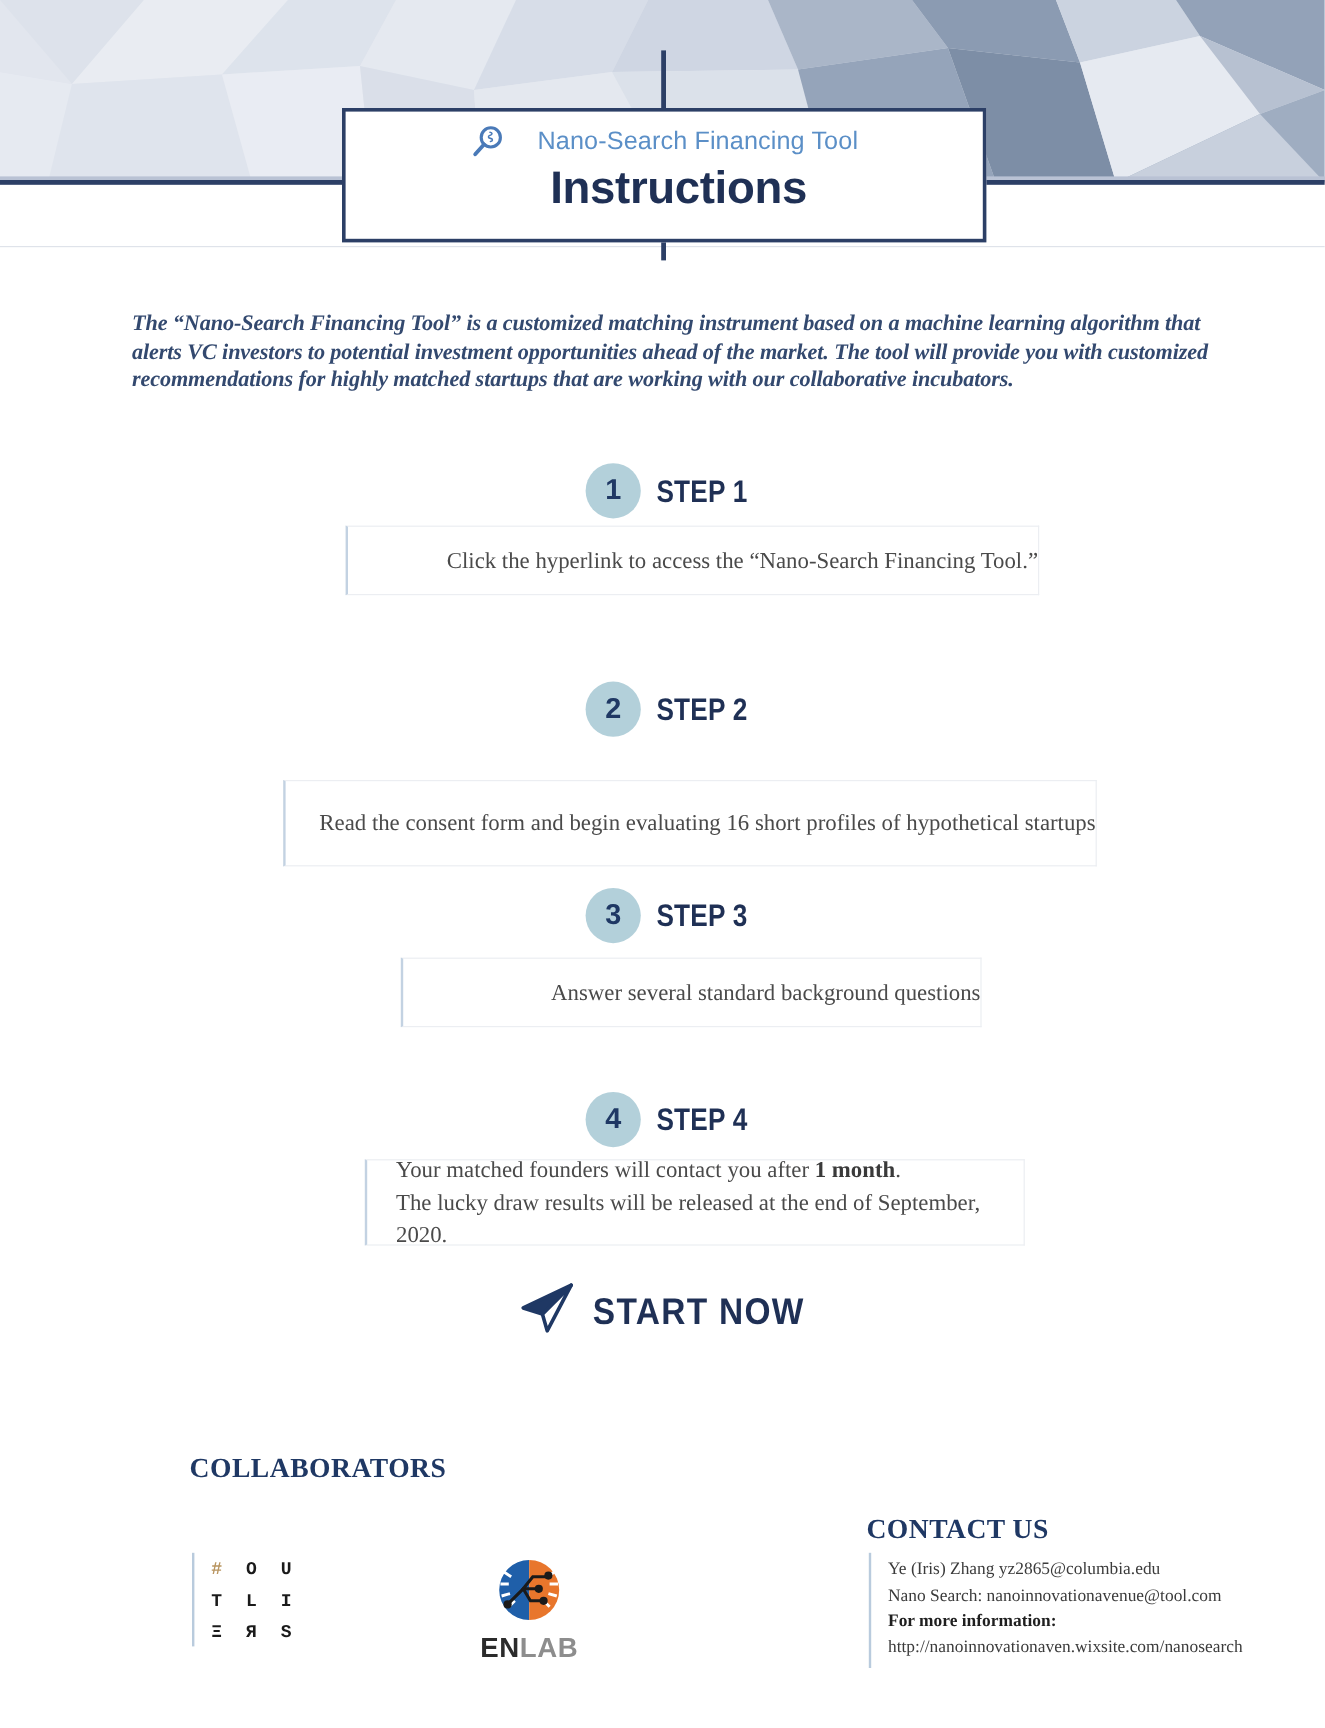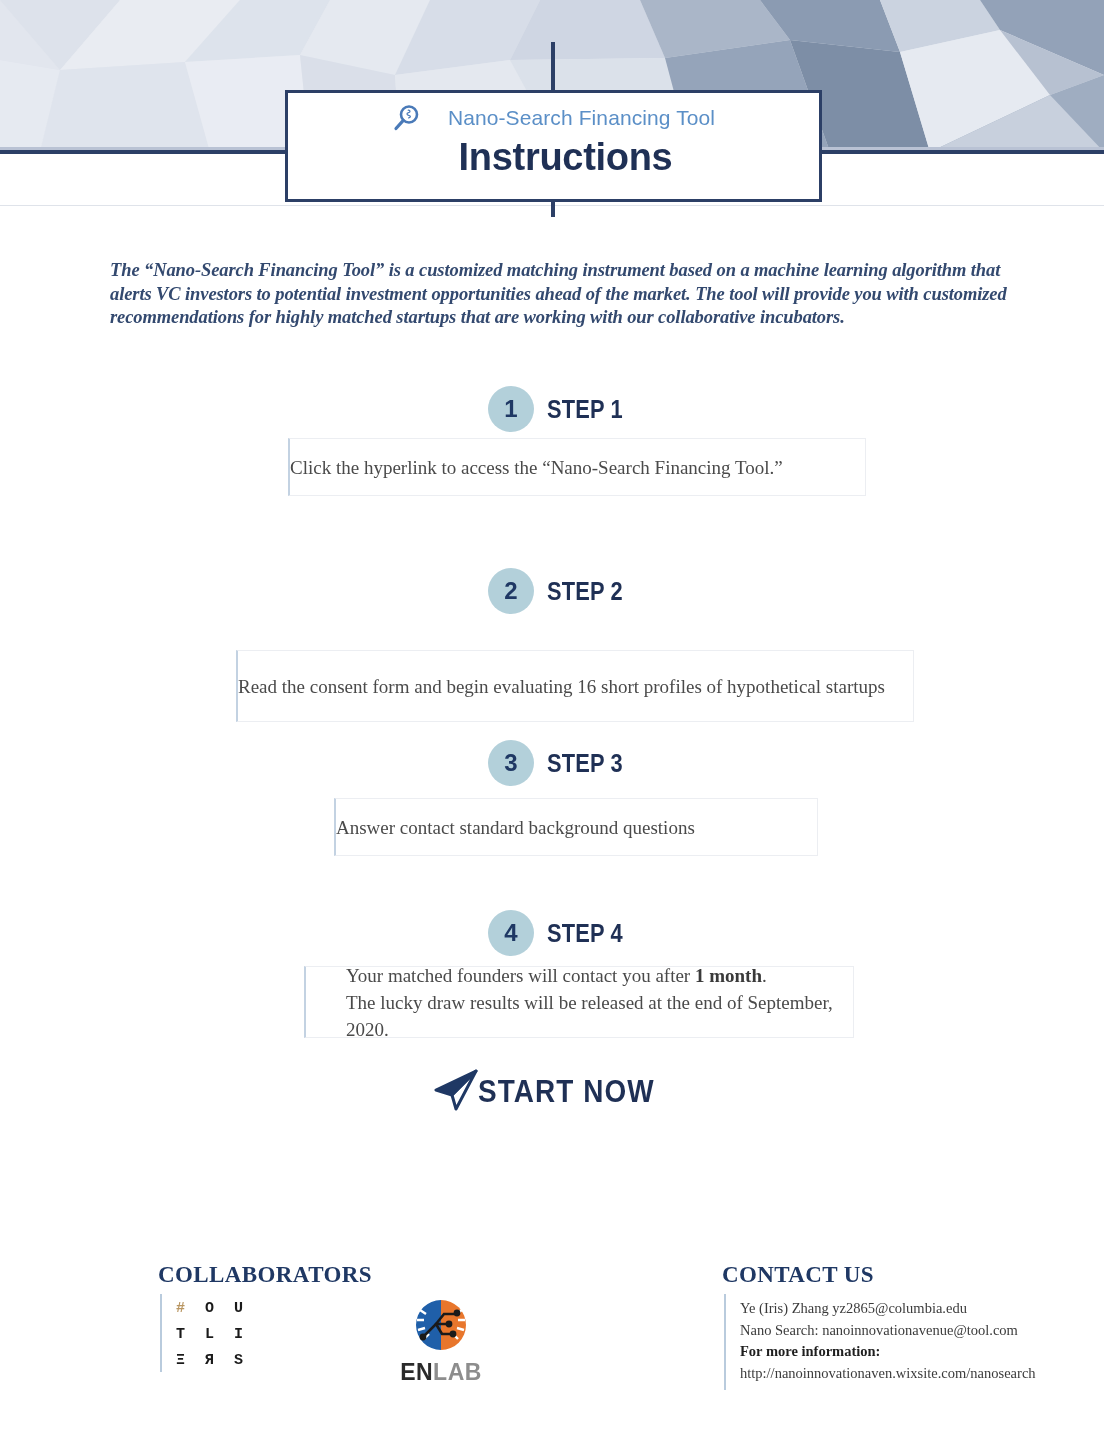--- a/index.html
+++ b/index.html
@@ -141,30 +141,31 @@
     border: 1px solid #eceef2;
     border-left: 2px solid #c3d2e2;
     display: flex;
     flex-direction: column;
     justify-content: center;
     font-family: "Liberation Serif", serif;
     font-size: 19px;
     line-height: 27px;
     color: #4a4a4a;
   }
-  .step-box.centered { align-items: flex-start; }
-  .step-box.leftpad { padding-left: 40px; }
+  .step-box.centered { align-items: flex-end; }
+  .step-box.leftpad { padding-left: 24px; }
   .step-box b { font-weight: bold; color: #3a3a3a; }
 
   
   .start-now {
     position: absolute;
     left: 432px; top: 1068px;
     display: flex;
     align-items: center;
+    gap: 16px;
   }
   .start-label {
     font-size: 31px;
     font-weight: bold;
     color: #1f3055;
     letter-spacing: 1.2px;
     transform: scaleX(0.9);
     transform-origin: left center;
     white-space: nowrap;
   }
@@ -297,21 +298,21 @@
   </div>
   <div class="step-box centered" style="left:236px; top:626px; width:678px; height:72px;margin-top:24px;">
     <span>Read the consent form and begin evaluating 16 short profiles of hypothetical startups</span>
   </div>
 
   <div class="step-head" style="left:488px; top:740px;">
     <div class="step-circle">3</div>
     <div class="step-label">STEP 3</div>
   </div>
   <div class="step-box centered" style="left:334px; top:798px; width:484px; height:58px;">
-    <span>Answer contact standard background questions</span>
+    <span>Answer several standard background questions</span>
   </div>
 
   <div class="step-head" style="left:488px; top:910px;">
     <div class="step-circle">4</div>
     <div class="step-label">STEP 4</div>
   </div>
   <div class="step-box leftpad" style="left:304px; top:966px; width:550px; height:72px;">
     <div>
       <span>Your matched founders will contact you after </span><b>1 month</b><span>.</span>
     </div>
@@ -322,21 +323,21 @@
     <span>
       <svg width="46" height="44" viewBox="0 0 46 44">
         <path d="M44 3 L4 22 L20 27 L24 41 Z" fill="#1f3864"></path>
         <path d="M44 3 L20 27 L24 41 Z" fill="#ffffff" stroke="#1f3864" stroke-width="3" stroke-linejoin="round"></path>
         <path d="M44 3 L4 22 L20 27 Z" fill="#1f3864" stroke="#1f3864" stroke-width="3" stroke-linejoin="round"></path>
       </svg>
     </span>
     <span class="start-label">START NOW</span>
   </div>
 
-  <div class="foot-heading" style="left:158px; top:1262px;">COLLABORATORS</div>
+  <div class="foot-heading" style="left:158px; top:1211px;">COLLABORATORS</div>
   <div class="foot-rule" style="left:160px; top:1294px; height:78px;"></div>
 
   <div class="outliers-logo">
     <span class="hash">#</span>
     <span>O</span>
     <span>U</span>
     <span>T</span>
     <span>L</span>
     <span>I</span>
     <span>Ξ</span>

